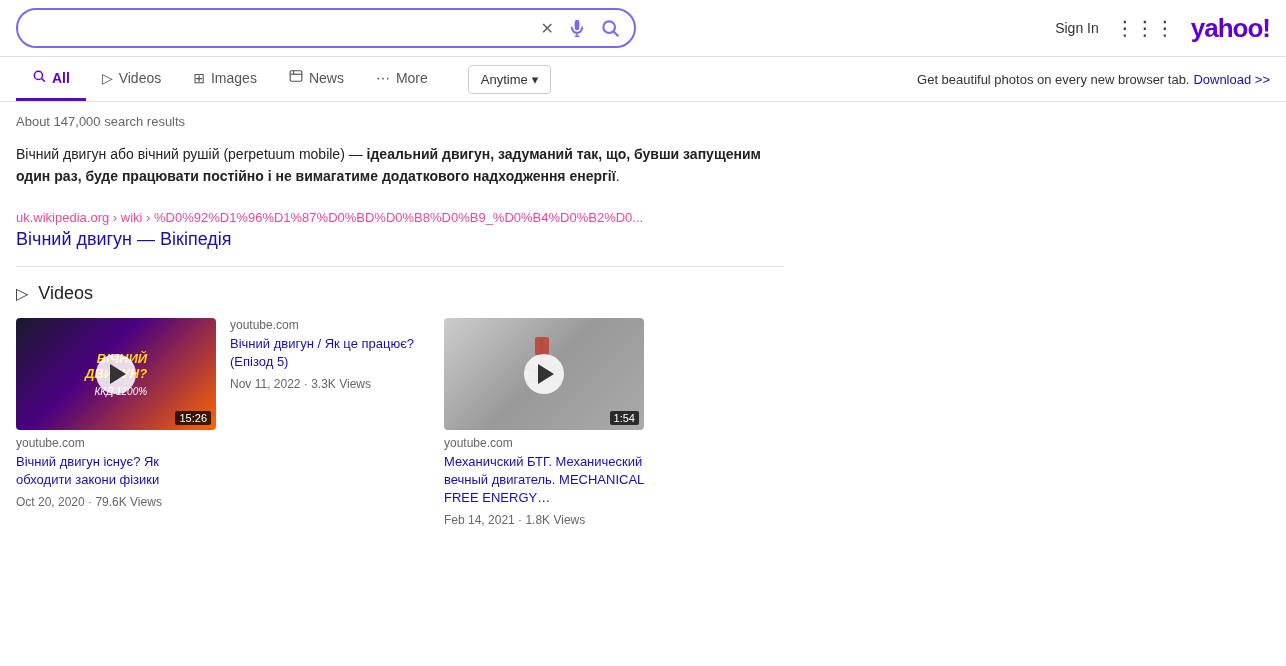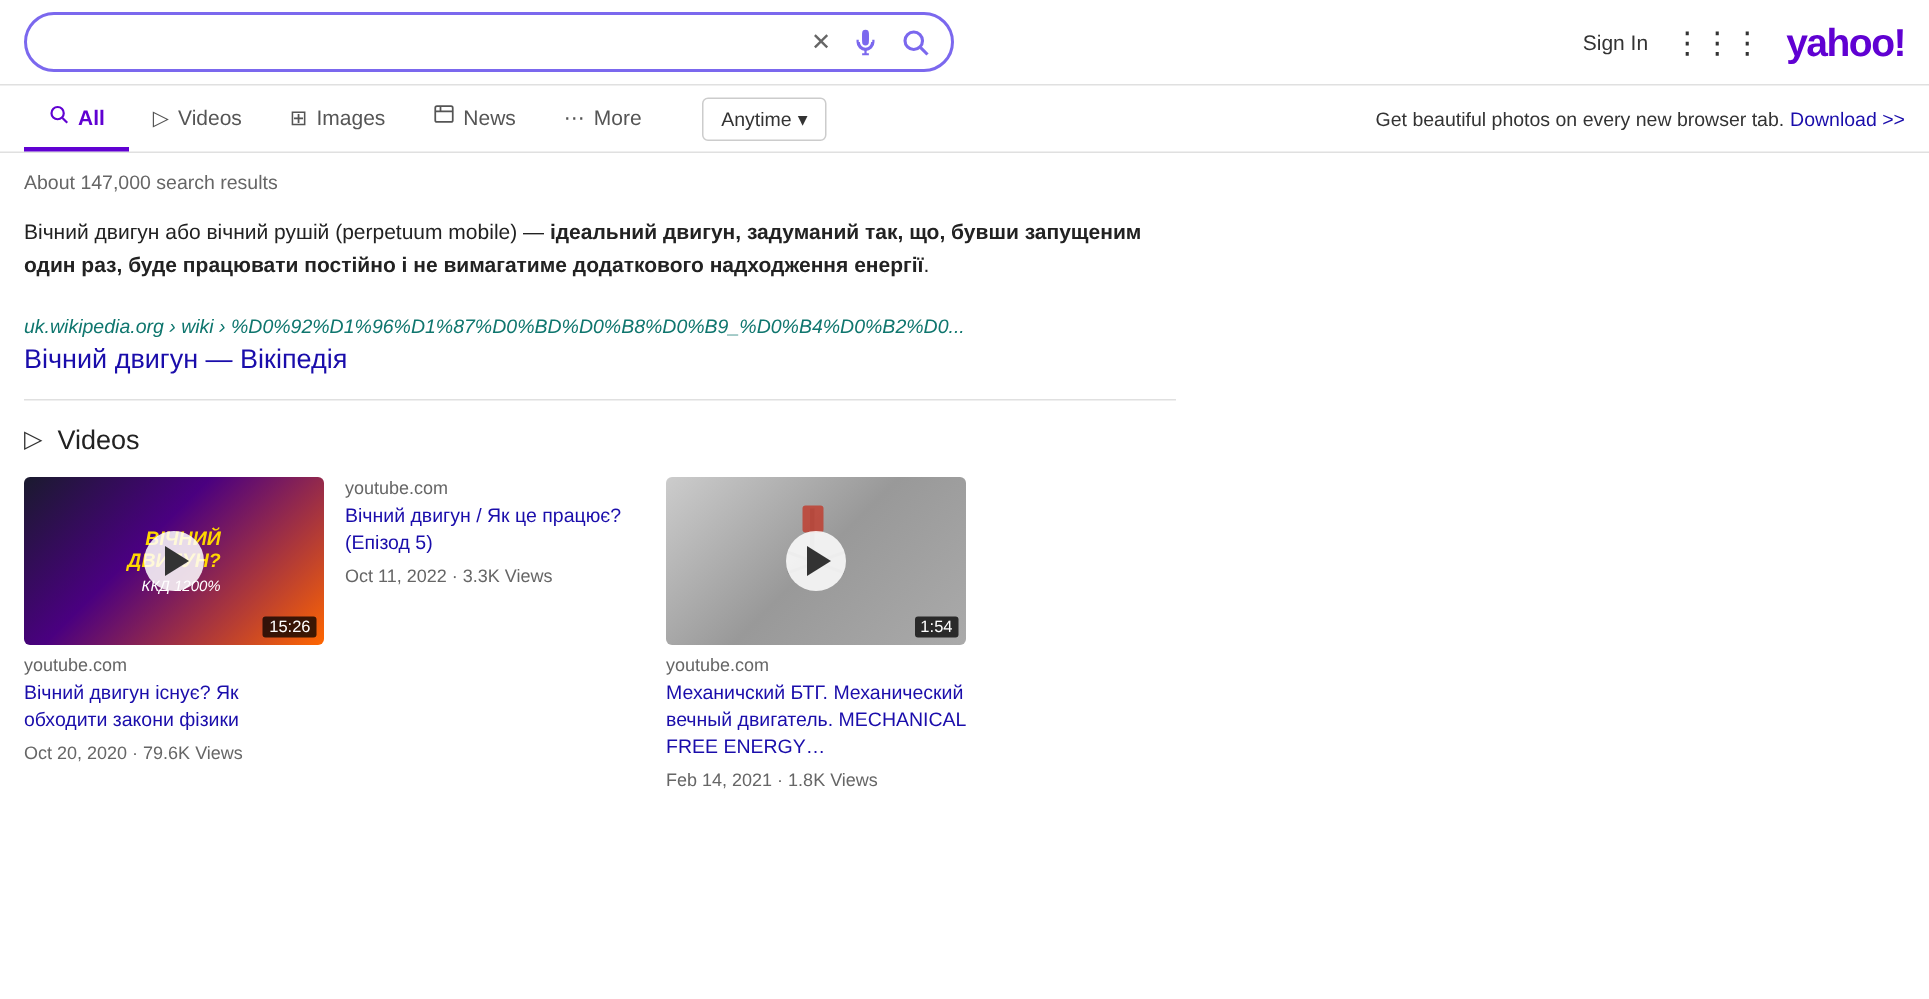--- a/index.html
+++ b/index.html
@@ -134,28 +134,27 @@
       margin-bottom: 14px;
     }
     .snippet-text {
       font-size: 14px;
       line-height: 1.6;
       color: #222;
       margin-bottom: 22px;
     }
     .snippet-text strong { font-weight: bold; }
     .wiki-url {
-      color: #0f766e;
+      color: #ec4899;
       font-size: 13px;
       margin-bottom: 4px;
       white-space: nowrap;
       overflow: hidden;
       text-overflow: ellipsis;
       max-width: 680px;
-      font-style: italic;
     }
     .wiki-title-link {
       color: #1a0dab;
       font-size: 18px;
       text-decoration: none;
       display: block;
       margin-bottom: 0;
     }
 
     .divider {
@@ -378,21 +377,21 @@
         <a href="#" class="video-title-link">Вічний двигун існує? Як обходити закони фізики</a>
         <div class="video-meta">
           <span>Oct 20, 2020</span> · <span>79.6K Views</span>
         </div>
       </div>
 
       <div class="video-card">
         <div class="video-source">youtube.com</div>
         <a href="#" class="video-title-link">Вічний двигун / Як це працює? (Епізод 5)</a>
         <div class="video-meta">
-          <span>Oct 11, 2022</span> · <span>3.3K Views</span>
+          <span>Nov 11, 2022</span> · <span>3.3K Views</span>
         </div>
       </div>
 
       <div class="video-card">
         <div class="video-thumb">
           <div class="video-thumb-bg video-thumb-3">
 
             <div style="position:relative; width:100%; height:100%; display:flex; align-items:center; justify-content:center;">
               <div style="position:relative; width:50px; height:80px;">
                 <div style="position:absolute; top:5px; left:21px; width:3px; height:40px; background:#888;"></div>

